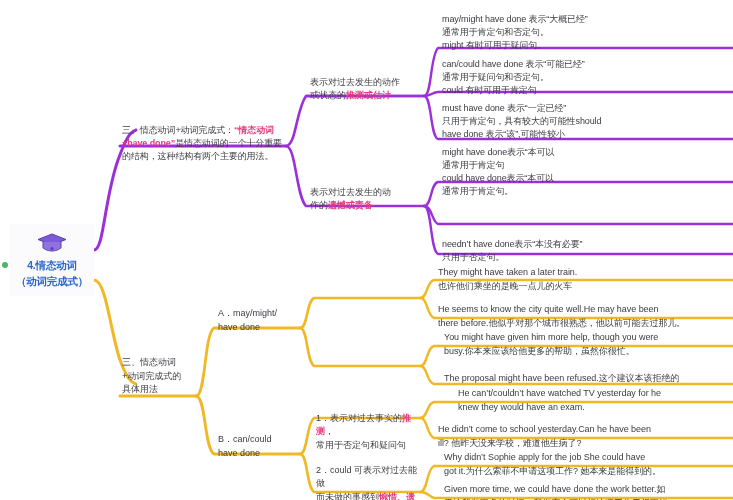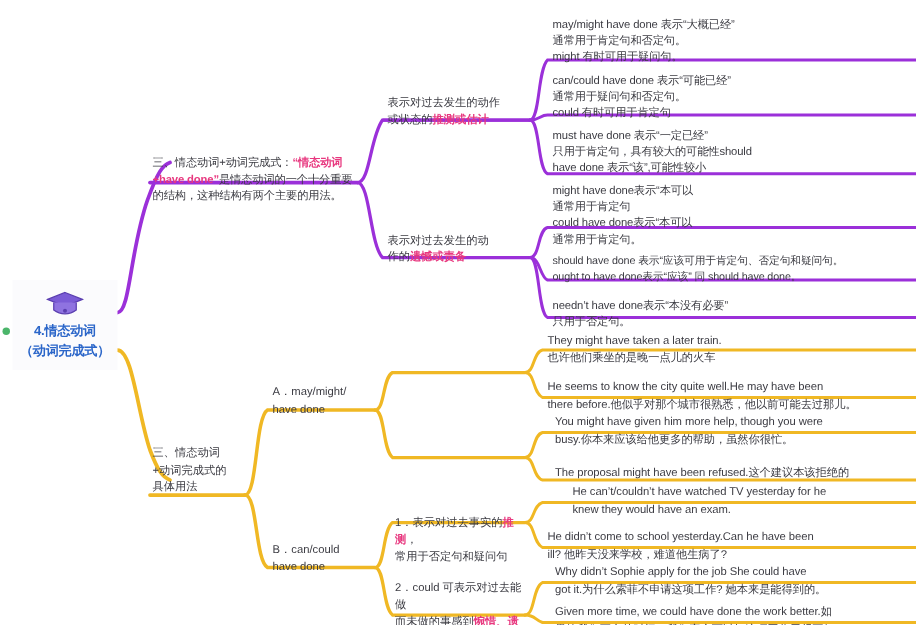--- a/index.html
+++ b/index.html
@@ -138,22 +138,20 @@
 通常用于疑问句和否定句。
 could 有时可用于肯定句</div>
   <div class="node tn" style="left:442px;top:101px;width:288px;">must have done 表示“一定已经”
 只用于肯定句，具有较大的可能性should
 have done 表示“该”,可能性较小</div>
 
   <div class="node tn" style="left:442px;top:145px;width:288px;">might have done表示“本可以
 通常用于肯定句
 could have done表示“本可以
 通常用于肯定句。</div>
-  <div class="node tn" style="left:442px;top:201px;width:292px;font-size:8.6px;">should have done 表示“应该可用于肯定句、否定句和疑问句。
-ought to have done表示“应该” 同 should have done。</div>
   <div class="node tn" style="left:442px;top:237px;width:288px;">needn’t have done表示“本没有必要”
 只用于否定句。</div>
 
   <div class="node lbl" style="left:122px;top:356px;width:80px;">三、情态动词
 +动词完成式的
 具体用法</div>
 
   <div class="node lbl" style="left:218px;top:307px;width:82px;">A．may/might/
 have done</div>
   <div class="node lbl" style="left:218px;top:433px;width:82px;">B．can/could

